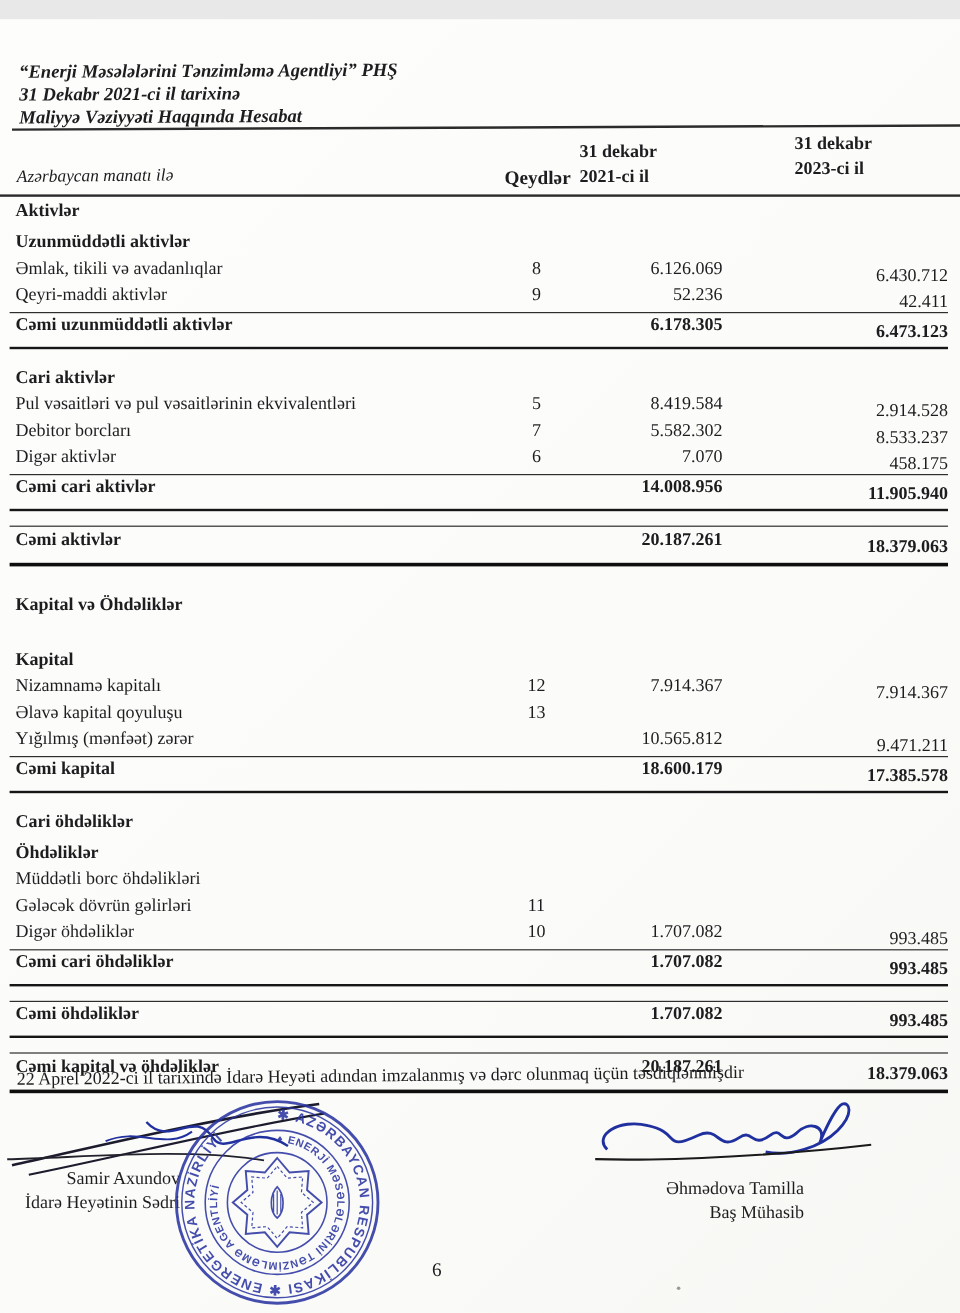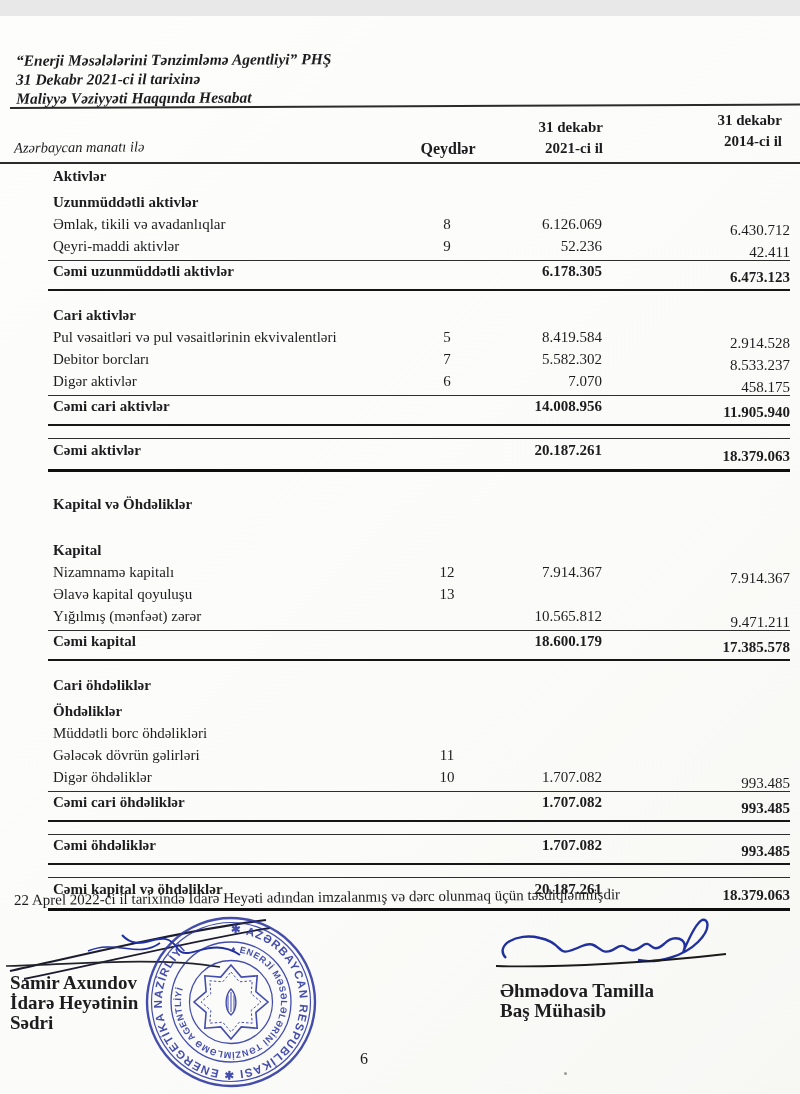--- a/index.html
+++ b/index.html
@@ -9,42 +9,42 @@
     font-family:"Liberation Serif","DejaVu Serif",serif;
     color:#1d1d1f; overflow:hidden;
   }
   
   .doc-header{position:absolute; top:34px; left:16px; font-size:15.5px; font-weight:bold; font-style:italic; line-height:19px; transform:rotate(-0.3deg);}
   .top-rule{position:absolute; top:91px; left:10px; right:0; height:2.2px; background:#2b2b2b; transform:rotate(-0.25deg); transform-origin:left center;}
   
   .col-headers{position:absolute; top:98px; left:0; right:0; height:48px; border-bottom:2.2px solid #2b2b2b;}
   .currency-note{position:absolute; left:14px; bottom:6px; font-style:italic; font-size:14.5px; transform:rotate(-0.6deg);}
   .notes-head{position:absolute; left:408px; width:80px; bottom:4px; text-align:center; font-weight:bold; font-size:16px;}
-  .date-head{position:absolute; width:120px; text-align:right; font-weight:bold; font-size:15px; line-height:21px;}
+  .date-head{position:absolute; width:120px; font-weight:bold; font-size:15px; line-height:21px;}
   .date-head.y21{left:483px; top:3px;}
   .date-head.y20{left:662px; top:-4px; width:120px;}
   
-  .tbody{position:absolute; top:148px; left:0; right:0;padding-left:40px;}
+  .tbody{position:absolute; top:148px; left:0; right:0;}
   .trow{display:grid; grid-template-columns:1fr 70px 120px 188px; margin:0 10px 0 8px; font-size:15px; align-items:baseline;}
   .trow .lbl{padding-left:5px;}
   .trow .note{text-align:center;}
   .trow .v{text-align:right;}
   .trow .v20{transform:translateY(6px);}
   .trow.section{font-weight:bold; padding-top:4px; height:22px;}
   .trow.item{height:22px;}
   .trow.total{font-weight:bold; border-top:1.6px solid #2e2e2e; border-bottom:2.6px solid #161616; padding:2px 0 4px; height:22px;}
   .trow.grand{font-weight:bold; border-top:1.6px solid #2e2e2e; border-bottom:3.2px solid #0e0e0e; padding:3px 0 5px; height:22px;}
   .trow.gap{height:12px;}
   .trow.gap-lg{height:20px;}
   
   .approval{position:absolute; left:14px; top:876px; width:770px; font-size:15px; transform:rotate(-0.55deg); transform-origin:left center;}
   .sig{position:absolute;}
   .sig-left-art{left:4px; top:893px;}
   .sig-right-art{left:488px; top:900px;}
-  .sig-name-block{position:absolute; text-align:left; font-size:19px; line-height:20px;font-weight:bold;}
+  .sig-name-block{position:absolute; text-align:right; font-size:15px; line-height:20px;}
   .sig-left-text{left:10px; top:957px; width:140px;}
   .sig-right-text{left:500px; top:965px; width:170px;}
   .stamp{position:absolute; left:143px; top:898px; opacity:.88;}
   .page-number{position:absolute; left:360px; top:1034px; font-size:16px;}
   .dot-smudge{position:absolute; left:564px; top:1056px; width:3px; height:3px; background:#9a9a96; border-radius:50%;}
 </style>
 </head>
 <body>
 
 <div class="page">
@@ -58,21 +58,21 @@
 
   <div class="col-headers">
     <div class="currency-note">Azərbaycan manatı ilə</div>
     <div class="notes-head">Qeydlər</div>
     <div class="date-head y21">
       <div>31 dekabr</div>
       <div>2021-ci il</div>
     </div>
     <div class="date-head y20">
       <div>31 dekabr</div>
-      <div>2014-ci il</div>
+      <div>2023-ci il</div>
     </div>
   </div>
 
   <div class="tbody">
       <div class="trow section">
         <div class="lbl">Aktivlər</div>
         <div class="note"></div>
         <div class="v"></div>
         <div class="v v20"></div>
       </div>

